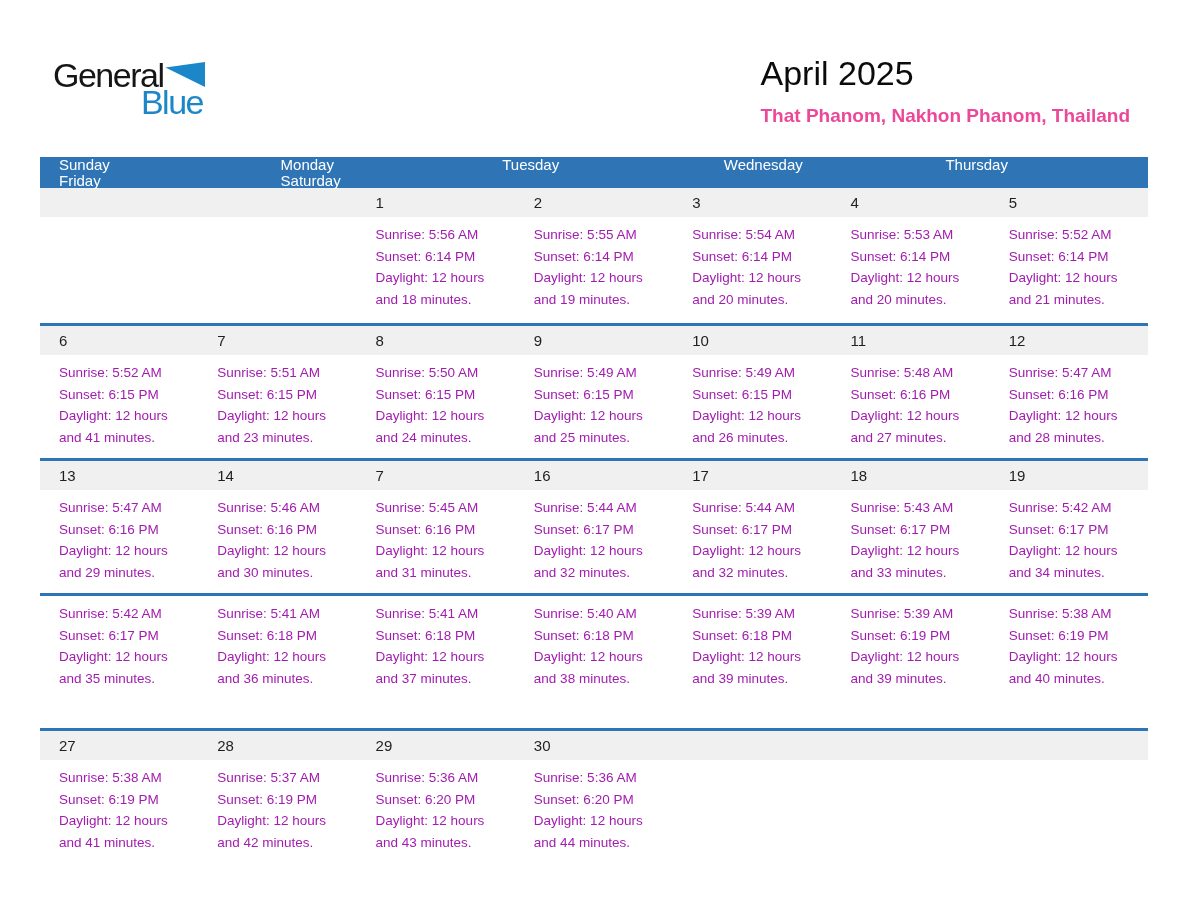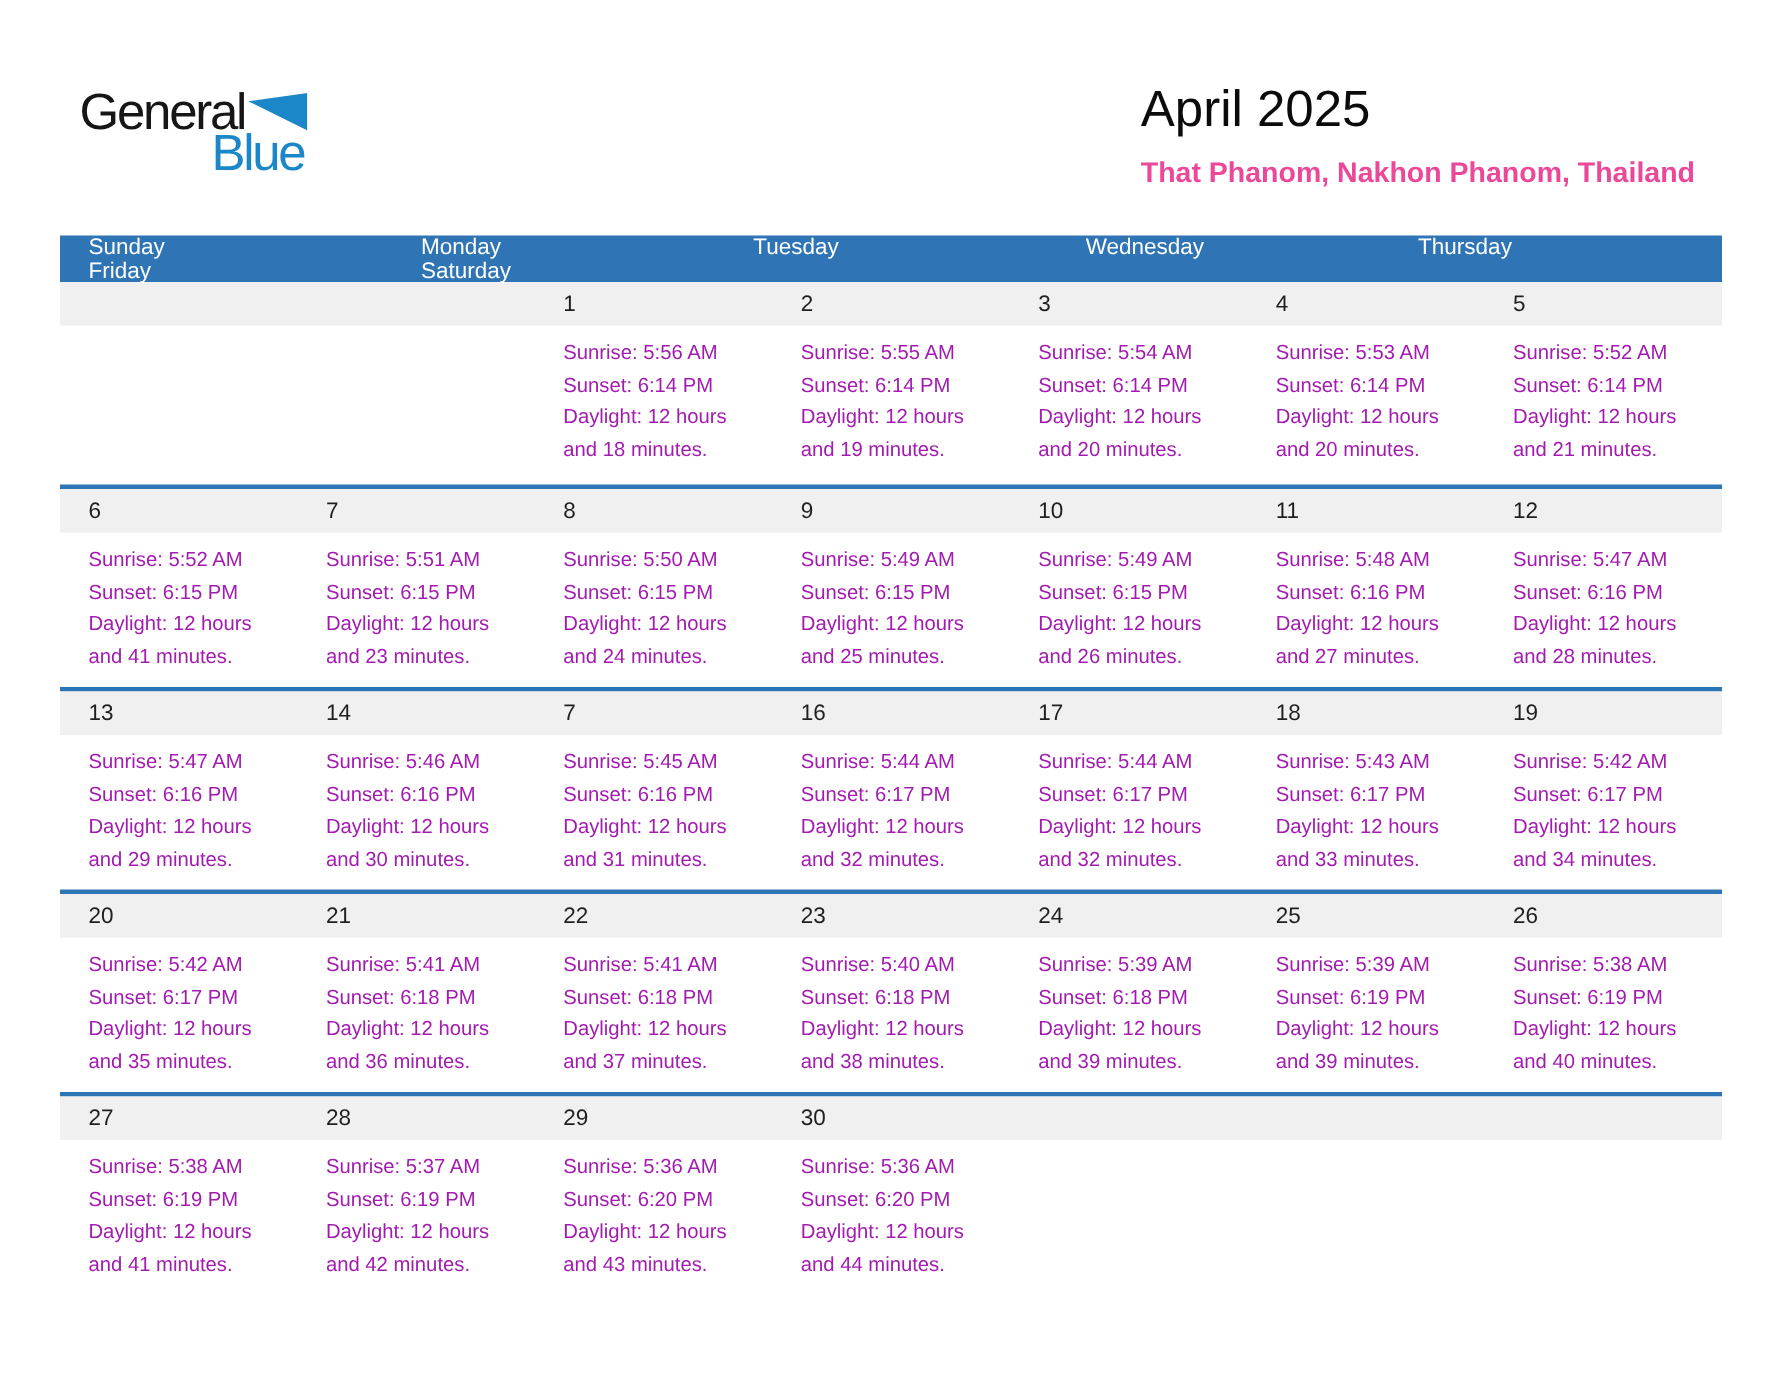--- a/index.html
+++ b/index.html
@@ -225,29 +225,20 @@
             </div>
             <div class="cell-text">
               <div>Sunrise: 5:42 AM</div>
               <div>Sunset: 6:17 PM</div>
               <div>Daylight: 12 hours</div>
               <div>and 34 minutes.</div>
             </div>
           </div>
         </div>
         <div class="week">
-          <div class="band">
-            <div class="day-number">20</div>
-            <div class="day-number">21</div>
-            <div class="day-number">22</div>
-            <div class="day-number">23</div>
-            <div class="day-number">24</div>
-            <div class="day-number">25</div>
-            <div class="day-number">26</div>
-          </div>
           <div class="contents">
             <div class="cell-text">
               <div>Sunrise: 5:42 AM</div>
               <div>Sunset: 6:17 PM</div>
               <div>Daylight: 12 hours</div>
               <div>and 35 minutes.</div>
             </div>
             <div class="cell-text">
               <div>Sunrise: 5:41 AM</div>
               <div>Sunset: 6:18 PM</div>

